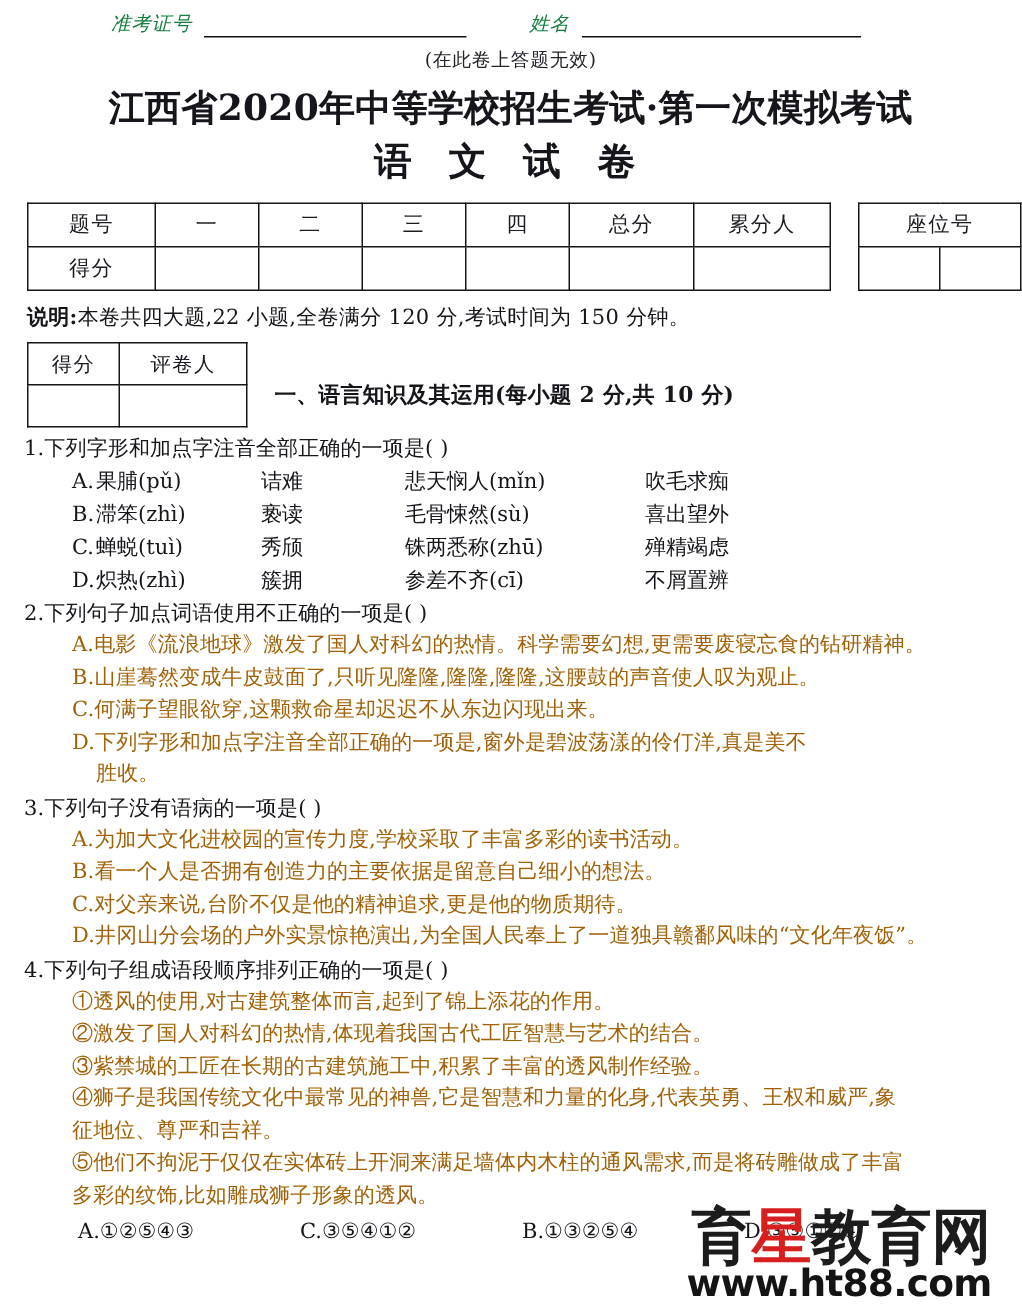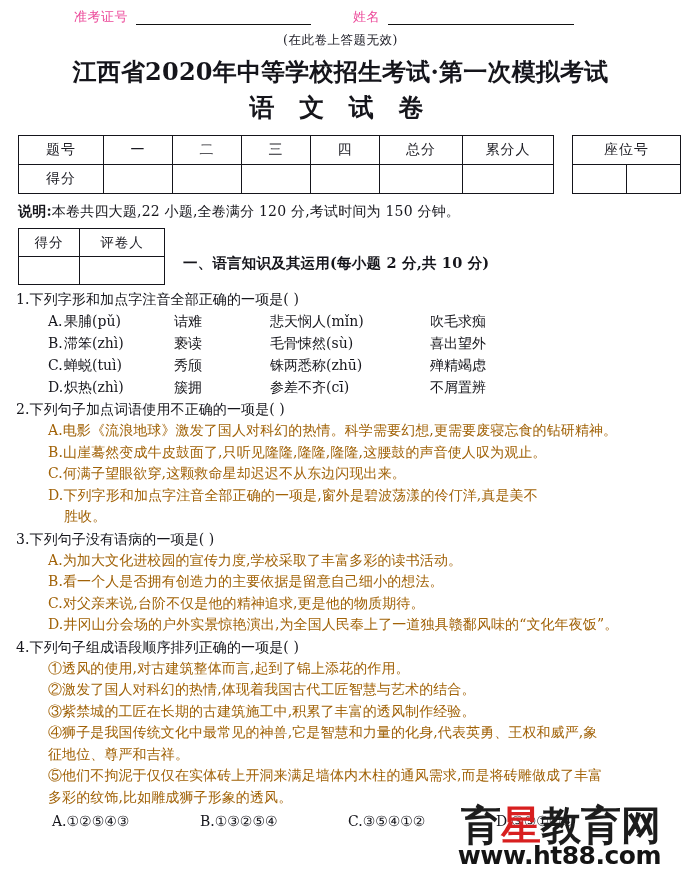--- a/index.html
+++ b/index.html
@@ -27,22 +27,23 @@
   .idline {
     display: flex;
     align-items: flex-end;
     padding-top: 9px;
     padding-left: 62px;
     font-size: 13px;
     line-height: 16px;
   }
   .idline .lbl {
     white-space: nowrap;
-    color: #ec4899;
+    color: #15803d;
     letter-spacing: .5px;
+    font-style: italic;
   }
   .idline .rule {
     border-bottom: 1.6px solid #111;
     height: 13px;
   }
   .rule-a { width: 175px; margin-left: 8px; }
   .gap-mid { width: 42px; }
   .rule-b { width: 186px; margin-left: 8px; }
 
   
@@ -364,22 +365,22 @@
     <div class="q-opt">
       <span>④</span><span>狮子是我国传统文化中最常见的神兽,它是智慧和力量的化身,代表英勇、王权和威严,象</span>
       <span class="cont" style="padding-left:0">征地位、尊严和吉祥。</span>
     </div>
     <div class="q-opt">
       <span>⑤</span><span>他们不拘泥于仅仅在实体砖上开洞来满足墙体内木柱的通风需求,而是将砖雕做成了丰富</span>
       <span class="cont" style="padding-left:0">多彩的纹饰,比如雕成狮子形象的透风。</span>
     </div>
     <div class="answers-row">
       <span class="ans">A.①②⑤④③</span>
+      <span class="ans">C.③⑤④①②</span>
       <span class="ans">B.①③②⑤④</span>
-      <span class="ans">C.③⑤④①②</span>
       <span class="ans">D.③⑤①②④</span>
     </div>
   </div>
 
   <div class="watermark">
     <div class="wm-cn"><span>育</span><span class="star">星</span><span>教育网</span></div>
     <div class="wm-url">www.ht88.com</div>
   </div>
 
 </div>

